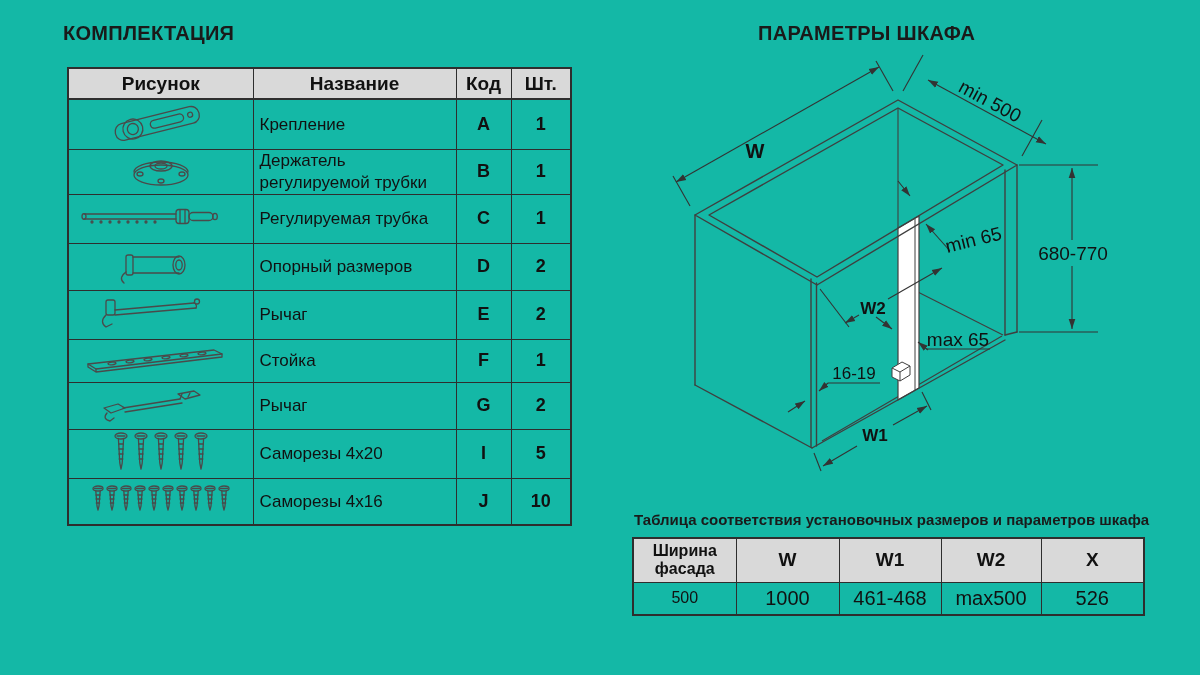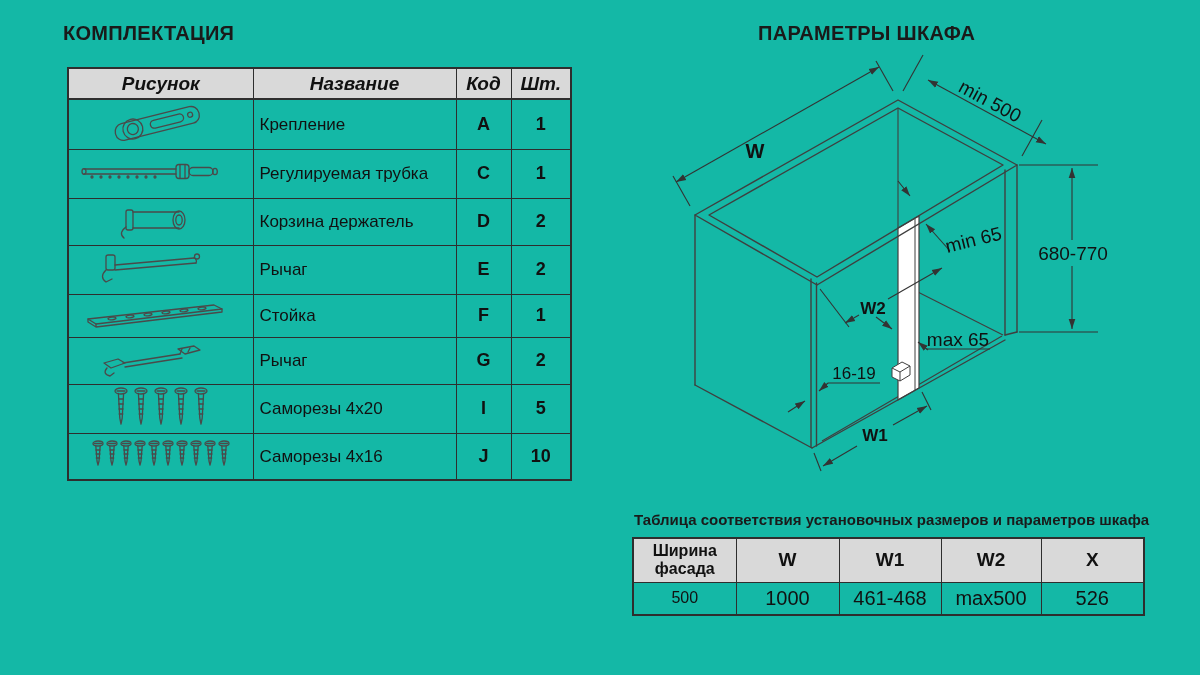--- a/index.html
+++ b/index.html
@@ -6,21 +6,21 @@
   #page{position:relative;width:1200px;height:675px;background:#14b8a6;overflow:hidden;
         font-family:"Liberation Sans",sans-serif;color:#111;}
   .h1{position:absolute;font-size:20px;font-weight:bold;letter-spacing:.3px;color:#1a1a1a;}
   
   #kit-wrap{position:absolute;left:67px;top:67px;}
   table{border-collapse:collapse;table-layout:fixed;}
   #kit{width:503px;}
   #kit td,#kit th,#size td,#size th{border:1px solid #2e2e2e;padding:0;overflow:hidden;}
   #kit,#size{border:2px solid #2e2e2e;}
   #kit th{background:#d9d9d9;font-size:19px;font-weight:bold;height:29px;}
-  #kit tr.hdr th{border-bottom:2px solid #2e2e2e;font-style:italic;}
+  #kit tr.hdr th{border-bottom:2px solid #2e2e2e;}
   #kit td.nm{font-size:17px;text-align:left;padding-left:6px;line-height:1.25;}
   #kit td.cd,#kit td.qt{font-size:18px;font-weight:bold;text-align:center;}
   #kit td.pic{text-align:center;vertical-align:middle;}
   .rA{height:50px}.rB{height:43px}.rC{height:48px}.rD{height:45px}.rE{height:48px}
   .rF{height:42px}.rG{height:45px}.rH{height:88px}.rI{height:48px}.rJ{height:47px}.rK{height:47px}
   .part{stroke:#4a4a4a;fill:none;stroke-width:1.3;stroke-linecap:round;stroke-linejoin:round;}
   
   #size-title{position:absolute;left:634px;top:511px;width:520px;font-size:15px;font-weight:bold;color:#1a1a1a;}
   #size-wrap{position:absolute;left:632px;top:537px;}
   #size{width:511px;}
@@ -91,20 +91,36 @@
             <rect x="74" y="18.5" width="34" height="8" rx="4"></rect>
             <circle cx="115" cy="22" r="2.5"></circle>
           </g>
         </svg>
       </td>
       <td class="nm">Крепление</td>
       <td class="cd">A</td>
       <td class="qt">1</td>
     </tr>
 
+    <tr class="rB">
+      <td class="pic">
+        <svg class="part" width="170" height="40" viewBox="0 0 170 40">
+          <ellipse cx="85" cy="25" rx="27" ry="10"></ellipse>
+          <path d="M58,22 a27,10 0 0 1 54,0"></path>
+          <ellipse cx="85" cy="16" rx="11" ry="5"></ellipse>
+                <ellipse cx="85" cy="16" rx="6" ry="3"></ellipse>
+          <ellipse cx="64" cy="24" rx="3" ry="2"></ellipse>
+                <ellipse cx="106" cy="24" rx="3" ry="2"></ellipse>
+          <ellipse cx="85" cy="31" rx="3" ry="2"></ellipse>
+        </svg>
+      </td>
+      <td class="nm">Держатель регулируемой трубки</td>
+      <td class="cd">B</td>
+      <td class="qt">1</td>
+    </tr>
 
     <tr class="rC">
       <td class="pic">
         <svg class="part" width="170" height="44" viewBox="0 0 170 44">
           <line x1="8" y1="19" x2="100" y2="19"></line>
                 <line x1="8" y1="24" x2="100" y2="24"></line>
           <ellipse cx="8" cy="21.5" rx="2" ry="2.8"></ellipse>
           <circle cx="16" cy="27" r="1"></circle>
                 <circle cx="25" cy="27" r="1"></circle>
                 <circle cx="34" cy="27" r="1"></circle>
@@ -129,21 +145,21 @@
       <td class="pic">
         <svg class="part" width="170" height="42" viewBox="0 0 170 42">
           <rect x="50" y="11" width="7" height="20" rx="2"></rect>
           <path d="M50,28 q-8,6 -2,11"></path>
           <line x1="57" y1="13" x2="103" y2="13"></line>
                 <line x1="57" y1="29" x2="103" y2="29"></line>
           <ellipse cx="103" cy="21" rx="6" ry="9"></ellipse>
                 <ellipse cx="103" cy="21" rx="3.2" ry="5"></ellipse>
         </svg>
       </td>
-      <td class="nm">Корзина держатель</td>
+      <td class="nm">Опорный размеров</td>
       <td class="cd">D</td>
       <td class="qt">2</td>
     </tr>
 
     <tr class="rE">
       <td class="pic">
         <svg class="part" width="170" height="44" viewBox="0 0 170 44">
           <rect x="30" y="9" width="9" height="15" rx="2"></rect>
           <path d="M30,24 q-7,7 0,12 l6,-3"></path>
           <path d="M39,19 L118,12"></path>

